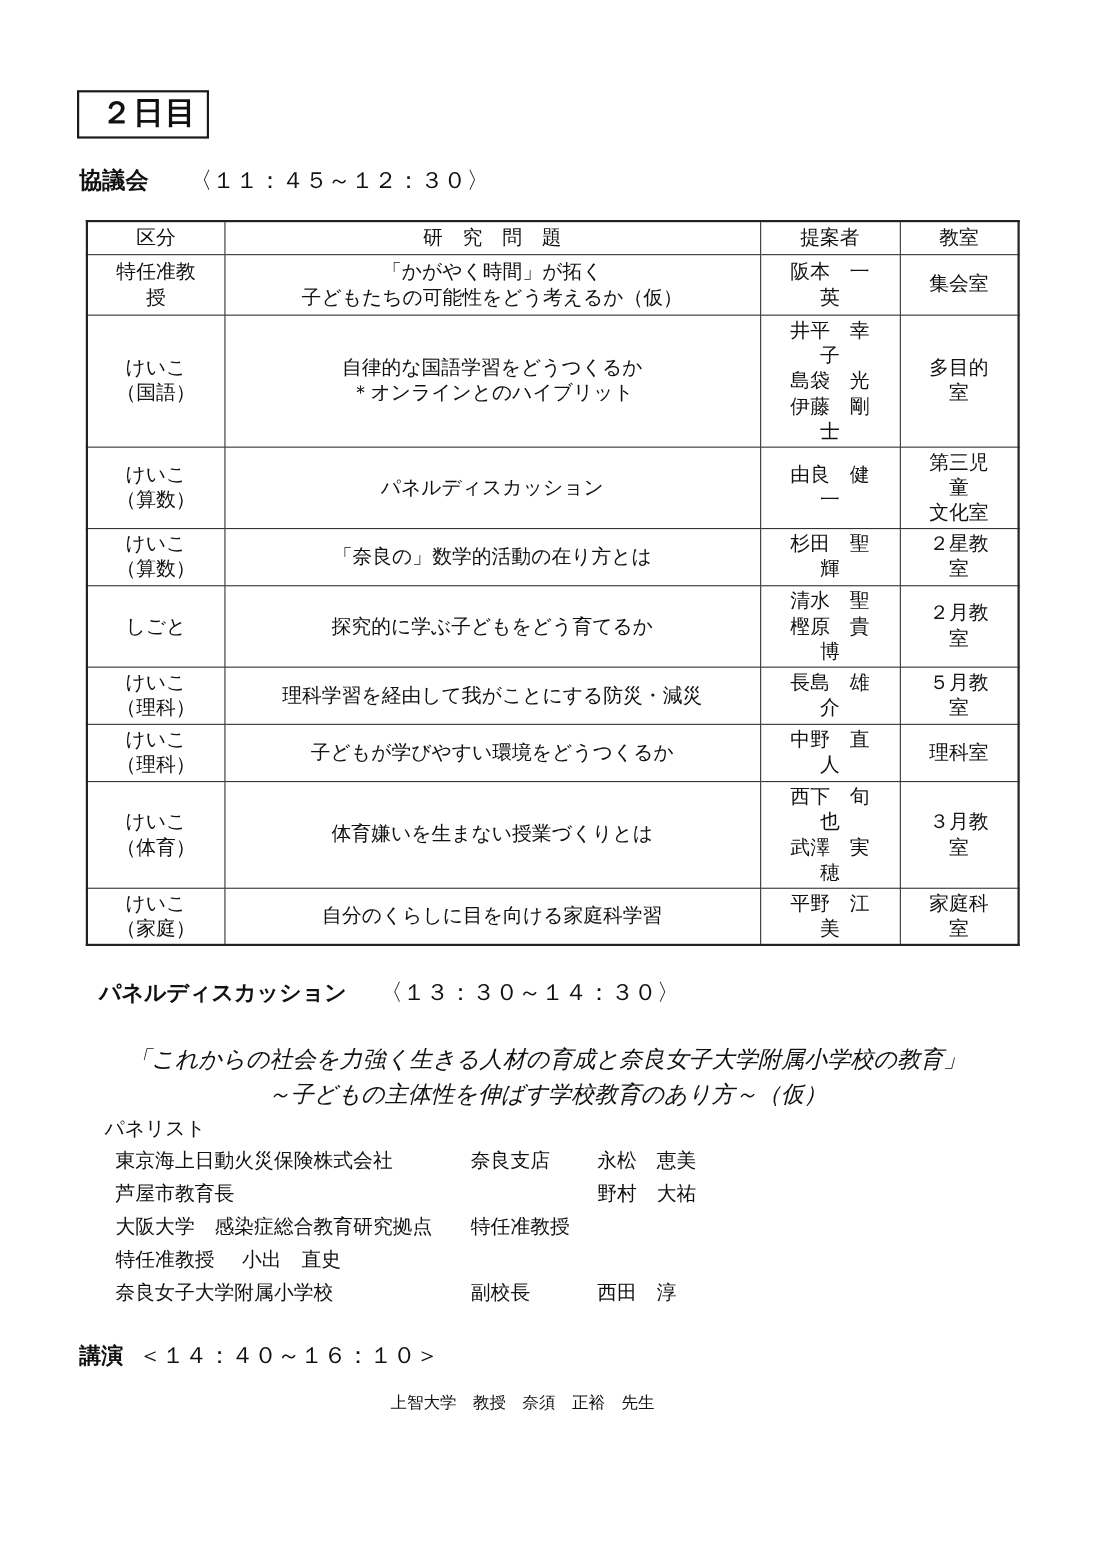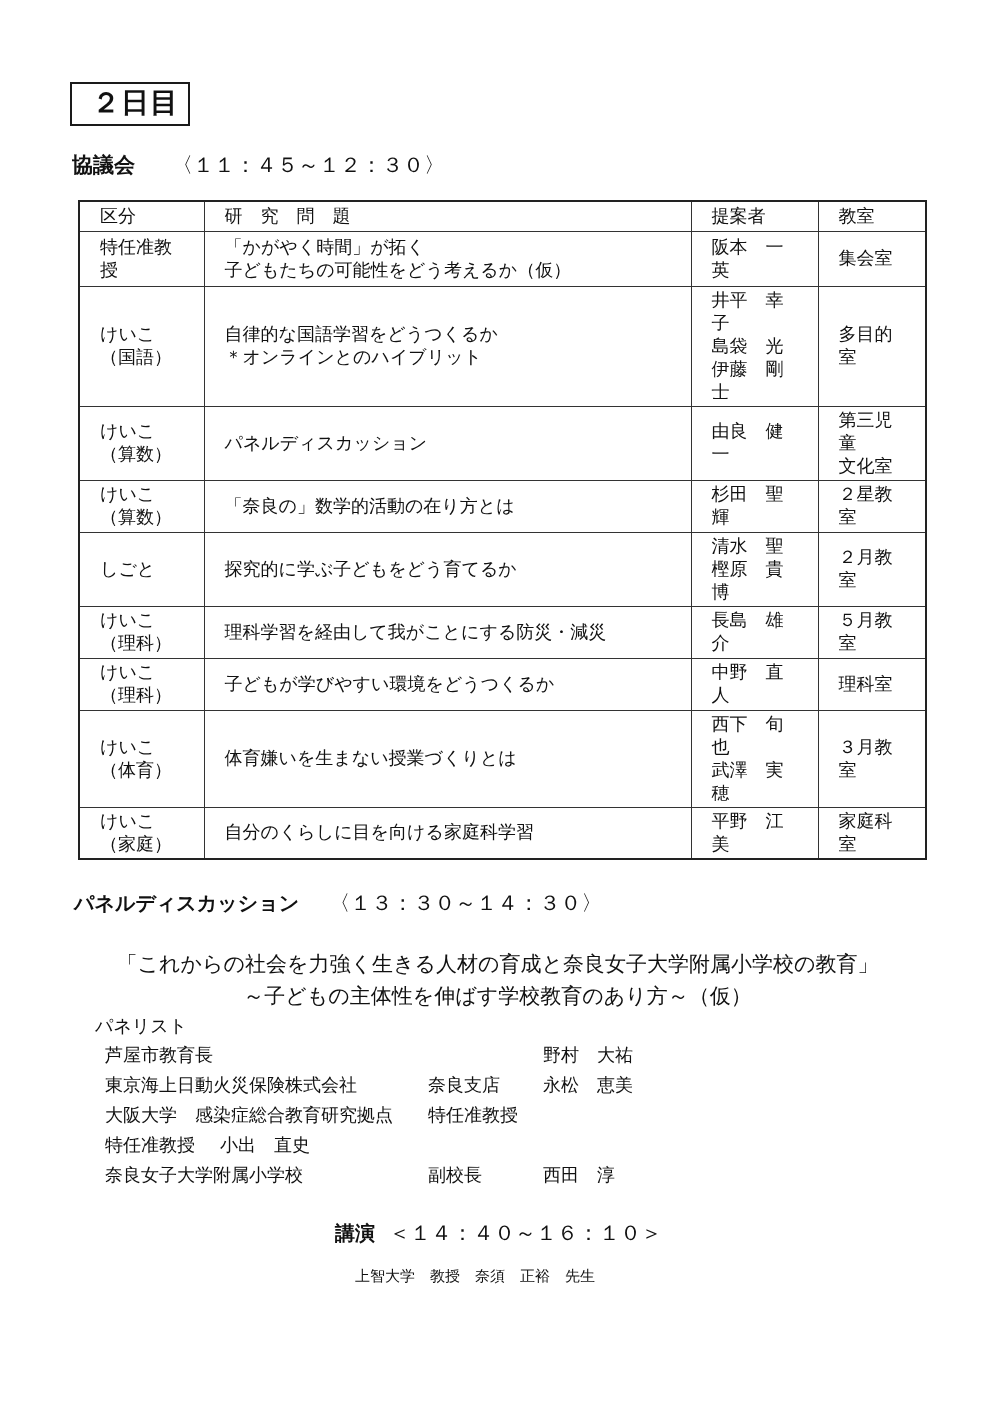--- a/index.html
+++ b/index.html
@@ -23,58 +23,58 @@
     padding: 5px 9px 7px 20px;
     letter-spacing: 1px;
   }
 
   
   .section-line { font-size: 21px; line-height: 26px; white-space: nowrap; }
   .section-line .label { font-weight: bold; }
   .section-line .time { font-weight: normal; }
   .council-line { margin-top: 26px; margin-left: 2px; }
   .council-line .time { margin-left: 37px; }
-  .panel-line { margin-top: 30px; margin-left: 4px; font-size: 20px; }
+  .panel-line { margin-top: 30px; margin-left: 20px; font-size: 20px; }
   .panel-line .time { margin-left: 30px; font-size: 21px; }
-  .lecture-line { margin-top: 30px; margin-left: 2px; font-size: 20px; text-align: center; }
+  .lecture-line { margin-top: 30px; margin-left: 2px; font-size: 20px; }
   .lecture-line .time { margin-left: 14px; font-size: 21px; }
 
   
   table.council {
     border-collapse: collapse;
     table-layout: fixed;
     width: 847px;
     margin-top: 22px;
     margin-left: 8px;
     border: 2px solid #222222;
   }
   table.council th, table.council td {
     border: 1.5px solid #333333;
-    text-align: left;
+    text-align: center;
     vertical-align: middle;
     font-size: 18px;
     line-height: 23px;
     font-weight: normal;
     padding: 2px 20px;
   }
   table.council thead tr { height: 30px; }
   table.council thead th { font-size: 18px; }
   table.council tbody tr:nth-child(1) { height: 55px; }
   table.council tbody tr:nth-child(2) { height: 70px; }
   table.council tbody tr:nth-child(3) { height: 53px; }
   table.council tbody tr:nth-child(4) { height: 52px; }
   table.council tbody tr:nth-child(5) { height: 53px; }
   table.council tbody tr:nth-child(6) { height: 52px; }
   table.council tbody tr:nth-child(7) { height: 52px; }
   table.council tbody tr:nth-child(8) { height: 52px; }
   table.council tbody tr:nth-child(9) { height: 48px; }
 
   
   .panel-title-block { margin-top: 32px; text-align: center; }
-  .panel-title, .panel-subtitle { font-size: 21px; line-height: 32px; }
+  .panel-title, .panel-subtitle { font-size: 21px; line-height: 32px; font-style: italic; }
   .panelists-label { margin-top: 0px; margin-left: 25px; font-size: 18px; line-height: 28px; }
   .panelist-list { margin-left: 35px; font-size: 18px; line-height: 30px; }
   .panelist-row { display: flex; }
   .panelist-org  { width: 323px; }
   .panelist-role { width: 115px; }
   .panelist-name { }
 
   
   .lecture-speaker { margin-top: 16px; margin-left: 285px; font-size: 15px; line-height: 28px; white-space: nowrap; }
 </style>
@@ -170,30 +170,30 @@
 
   <div class="panel-title-block">
     <div class="panel-title">「これからの社会を力強く生きる人材の育成と奈良女子大学附属小学校の教育」</div>
     <div class="panel-subtitle">～子どもの主体性を伸ばす学校教育のあり方～（仮）</div>
   </div>
 
   <div class="panelists-label">パネリスト</div>
 
   <div class="panelist-list">
       <div class="panelist-row">
+        <span class="panelist-org">東京海上日動火災保険株式会社</span>
+        <span class="panelist-role">奈良支店</span>
+        <span class="panelist-name">永松　恵美</span>
+      </div>
+      <div class="panelist-row">
         <span class="panelist-org">芦屋市教育長</span>
         <span class="panelist-role"></span>
         <span class="panelist-name">野村　大祐</span>
       </div>
       <div class="panelist-row">
-        <span class="panelist-org">東京海上日動火災保険株式会社</span>
-        <span class="panelist-role">奈良支店</span>
-        <span class="panelist-name">永松　恵美</span>
-      </div>
-      <div class="panelist-row">
         <span class="panelist-org">大阪大学　感染症総合教育研究拠点</span>
         <span class="panelist-role">特任准教授</span>
         <span class="panelist-name"></span>
       </div>
       <div class="panelist-row">
         <span class="panelist-role">特任准教授</span>
         <span class="panelist-name">小出　直史</span>
       </div>
       <div class="panelist-row">
         <span class="panelist-org">奈良女子大学附属小学校</span>

